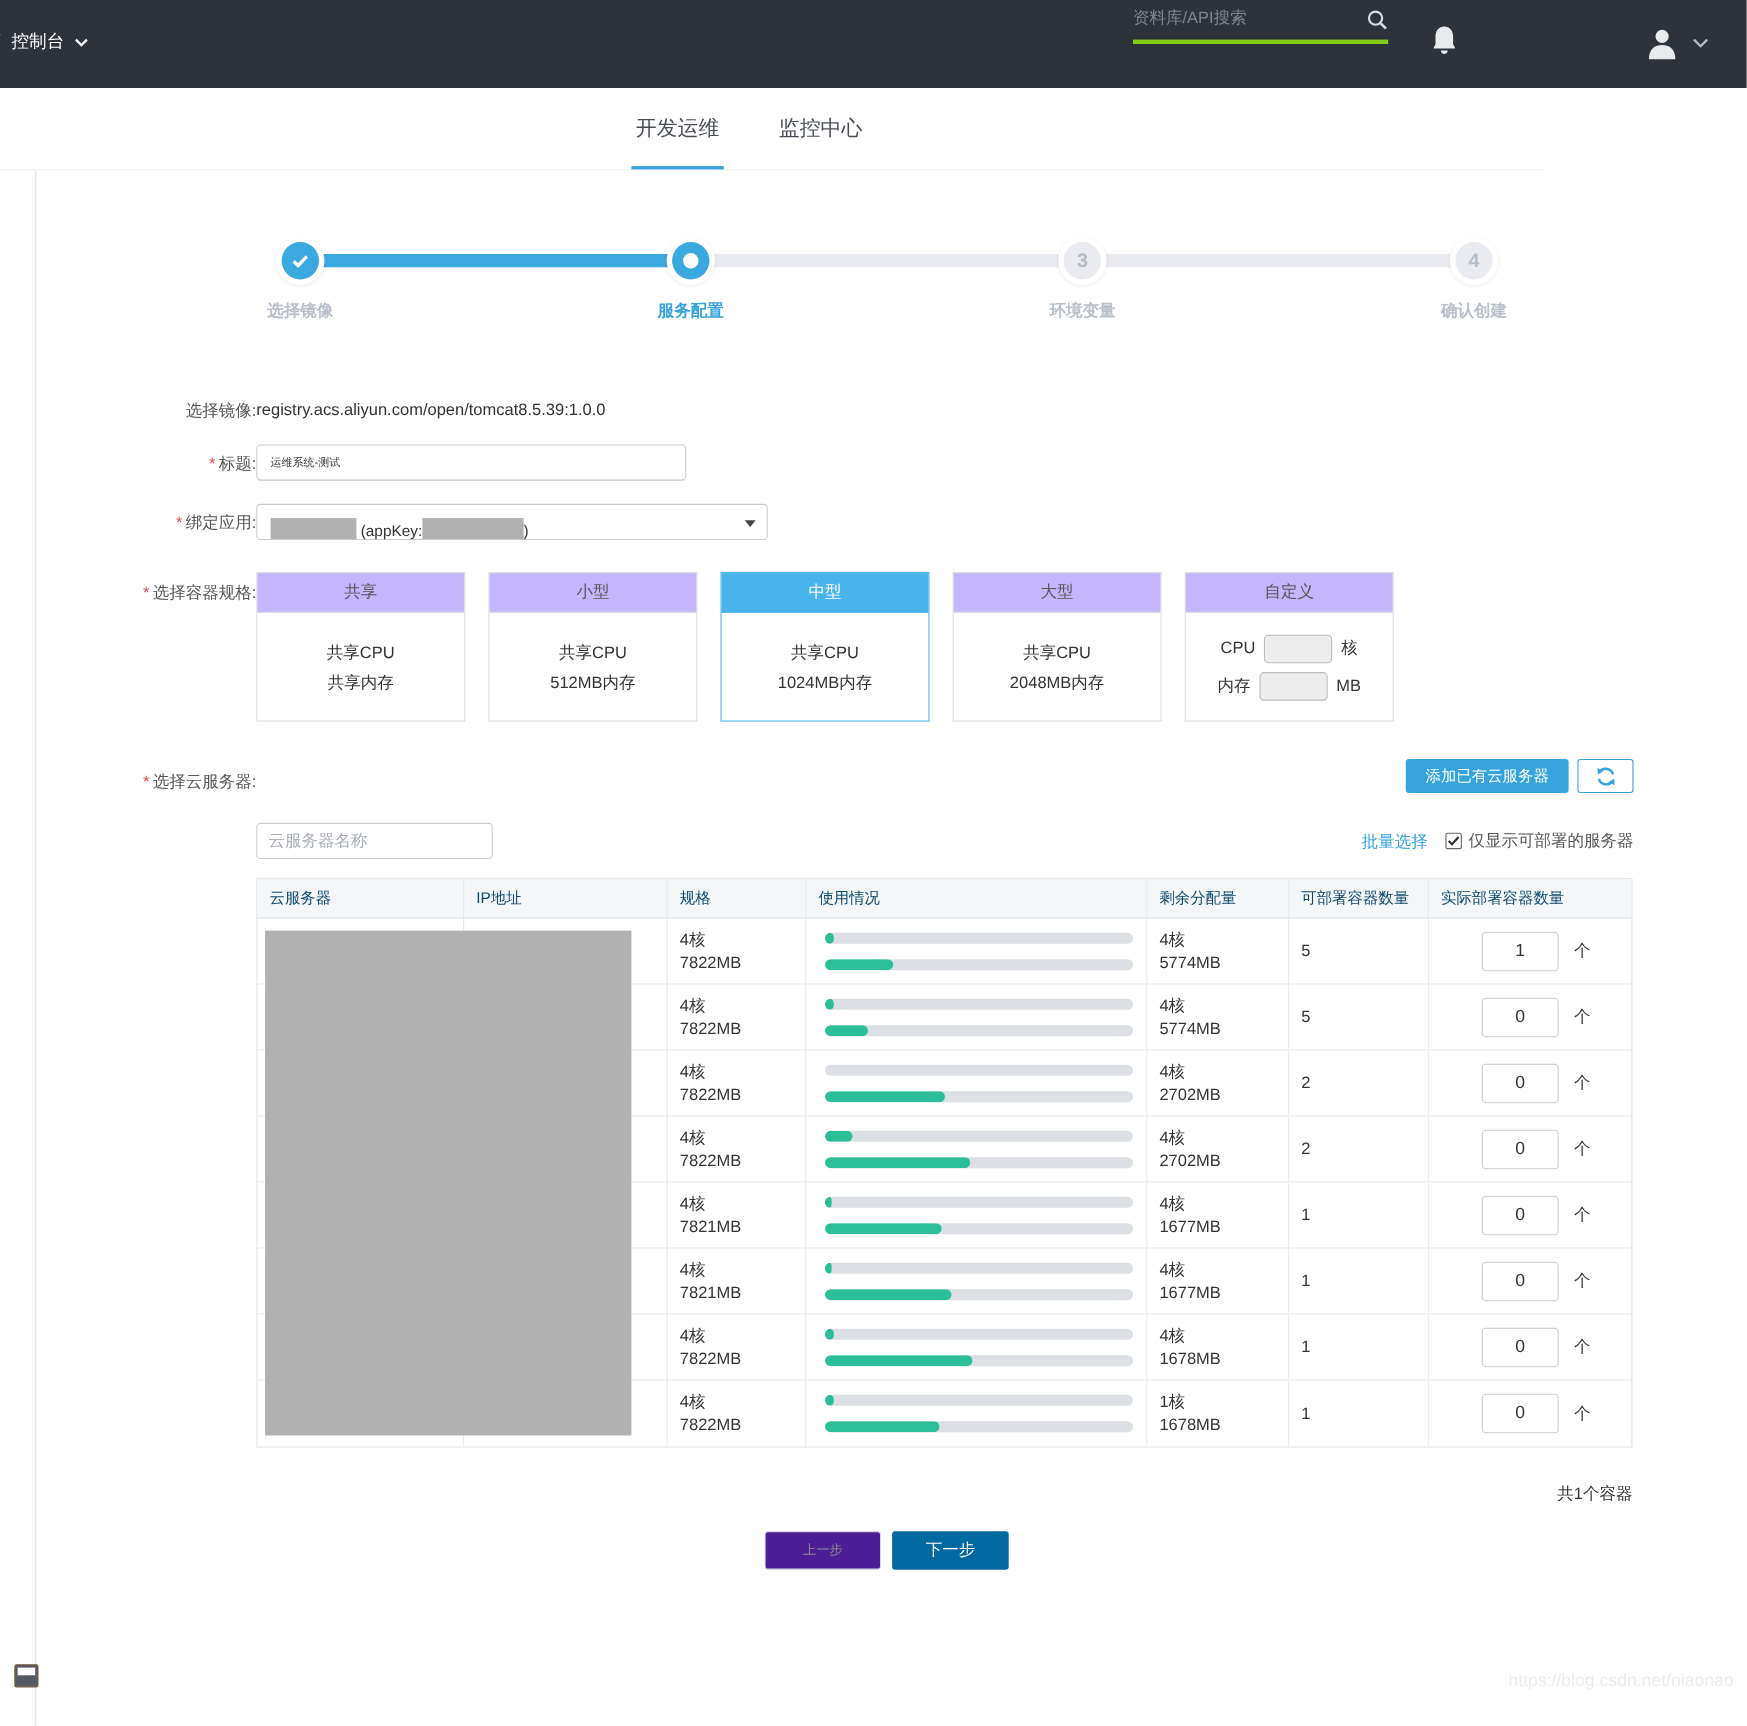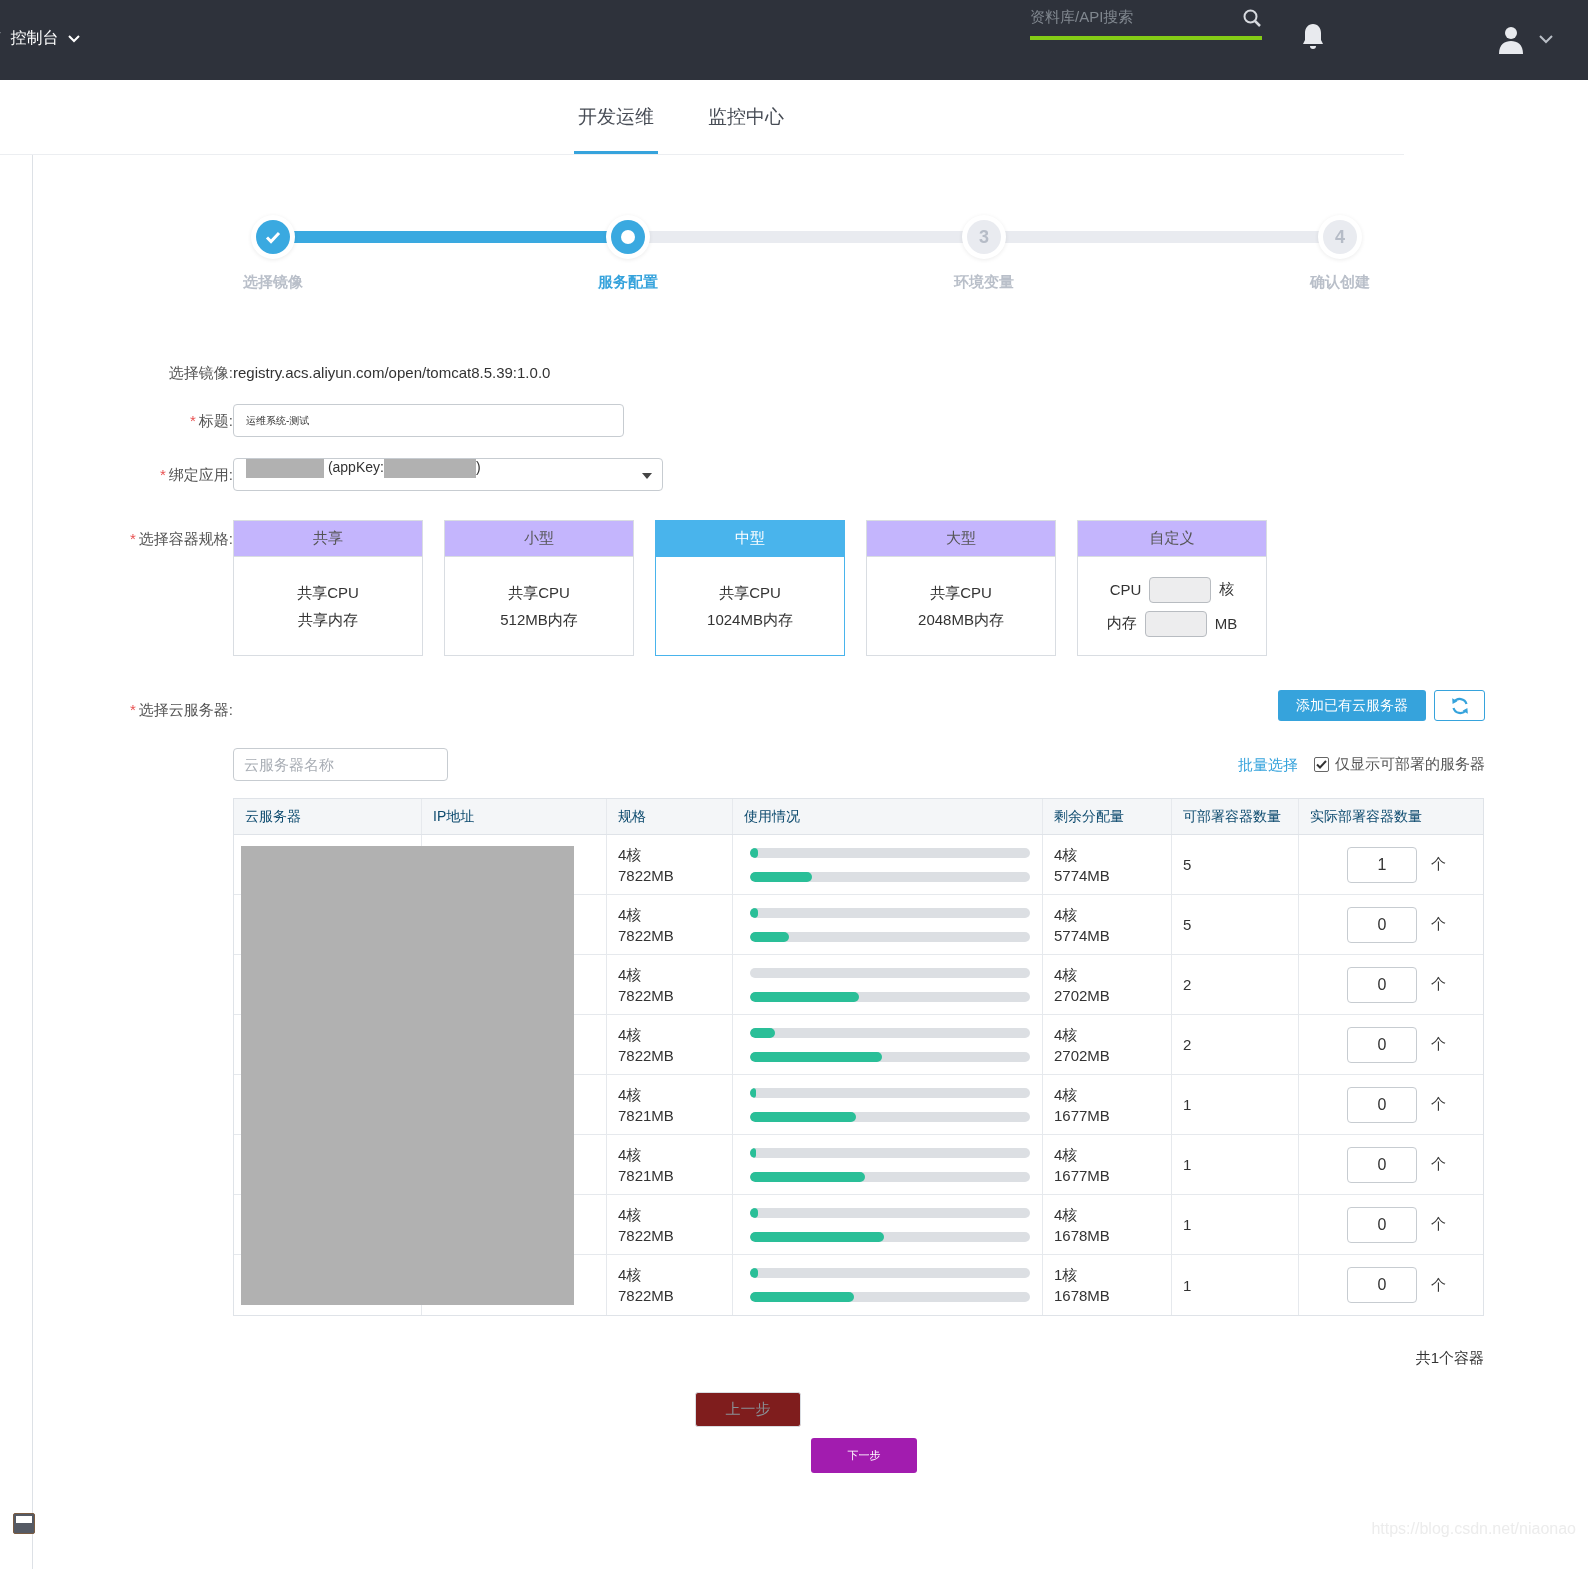--- a/index.html
+++ b/index.html
@@ -34,21 +34,21 @@
   .step-dot.done,.step-dot.active { background:#3aa9e0; }
   .step-dot.active::after { content:""; width:14px; height:14px; background:#fff; border-radius:50%; }
   .step-dot.todo { background:#e9ebf0; color:#b6bcc7; font-size:18px; font-weight:bold; }
   .step-label { position:absolute; top:118px; width:120px; text-align:center; font-weight:bold; font-size:15px; color:#b9bfc9; }
   .step-label.active { color:#36a3dc; }
   
   .flabel { position:absolute; width:193px; text-align:right; color:#555; font-size:15px; }
   .req { color:#e85050; margin-right:3px; }
   .image-value { position:absolute; left:200px; top:209px; font-size:15px; color:#333; }
   .txt-input { position:absolute; left:200px; width:391px; height:33px; border:1px solid #c7ccd1; border-radius:4px; padding:0 12px; font-size:10px; color:#333; font-family:inherit; outline:none; }
-  .select { position:absolute; left:200px; top:303px; width:430px; height:33px; border:1px solid #c7ccd1; border-radius:4px; display:flex; align-items:flex-start; padding:0 12px; cursor:pointer; }
+  .select { position:absolute; left:200px; top:303px; width:465px; height:33px; border:1px solid #c7ccd1; border-radius:4px; display:flex; align-items:flex-end; padding:0 12px; cursor:pointer; }
   .redact { display:inline-block; background:#b1b1b1; height:19px; vertical-align:middle; }
   .select .arrow { position:absolute; right:10px; top:14px; width:0; height:0; border-left:5px solid transparent; border-right:5px solid transparent; border-top:6px solid #444; }
   
   .cards { position:absolute; left:200px; top:365px; display:flex; gap:21px; }
   .card { width:190px; height:136px; border:1px solid #d9dde2; background:#fff; cursor:pointer; }
   .card .chead { height:36px; background:#c4b5fd; border-bottom:1px solid #d9dde2; display:flex; align-items:center; justify-content:center; font-size:15px; color:#555; }
   .card.selected { border-color:#49b4ec; }
   .card.selected .chead { background:#49b4ec; border-bottom-color:#49b4ec; color:#fff; }
   .card .cbody { height:99px; display:flex; flex-direction:column; align-items:center; justify-content:center; gap:8px; font-size:15px; color:#333; }
   .card .crow { display:flex; align-items:center; gap:8px; font-size:15px; color:#333; }
@@ -78,22 +78,22 @@
   .td .l2 { line-height:21px; }
   .bars { display:flex; flex-direction:column; gap:14px; padding-left:6px; }
   .bar { width:280px; height:10px; background:#dcdfe3; border-radius:5px; position:relative; overflow:hidden; }
   .bar .fill { position:absolute; left:0; top:0; height:10px; background:#2abf98; border-radius:5px; }
   .cnt-input { width:70px; height:36px; border:1px solid #c7ccd1; border-radius:4px; text-align:center; font-size:16px; font-family:inherit; color:#333; outline:none; }
   .td.deploy-cell { flex-direction:row; align-items:center; gap:14px; }
   .unit { font-size:15px; color:#333; }
   .redact-block { position:absolute; left:208px; top:691px; width:333px; height:459px; background:#b1b1b1; }
   .total { position:absolute; top:1194px; left:1200px; width:251px; text-align:right; font-size:15px; color:#333; }
   
-  .btn-prev { position:absolute; left:662px; top:1237px; width:106px; height:35px; background:#7f1d1d; border:1px solid #d9dde2; border-radius:3px; color:#8a9096; font-size:15px; font-family:inherit; cursor:pointer; }
-  .btn-next { position:absolute; left:778px; top:1283px; width:106px; height:35px; background:#a21caf; border:none; border-radius:3px; color:#fff; font-size:11px; font-family:inherit; cursor:pointer; }
+  .btn-prev { position:absolute; left:662px; top:1237px; width:106px; height:35px; background:#4c1d95; border:1px solid #d9dde2; border-radius:3px; color:#8a9096; font-size:12px; font-family:inherit; cursor:pointer; }
+  .btn-next { position:absolute; left:778px; top:1237px; width:106px; height:35px; background:#0369a1; border:none; border-radius:3px; color:#fff; font-size:15px; font-family:inherit; cursor:pointer; }
   
   .widget { position:absolute; left:13px; top:1513px; width:22px; height:21px; background:#555a64; border:1px solid #7a5b41; border-radius:2px; cursor:pointer; }
   .widget::before { content:""; position:absolute; left:2px; top:2px; right:2px; height:7px; background:#fff; }
   .watermark { position:absolute; right:12px; top:1520px; font-size:16px; color:#ececec; }
 </style>
 </head>
 <body>
 
 <div class="topbar">
   <div class="crumb">

